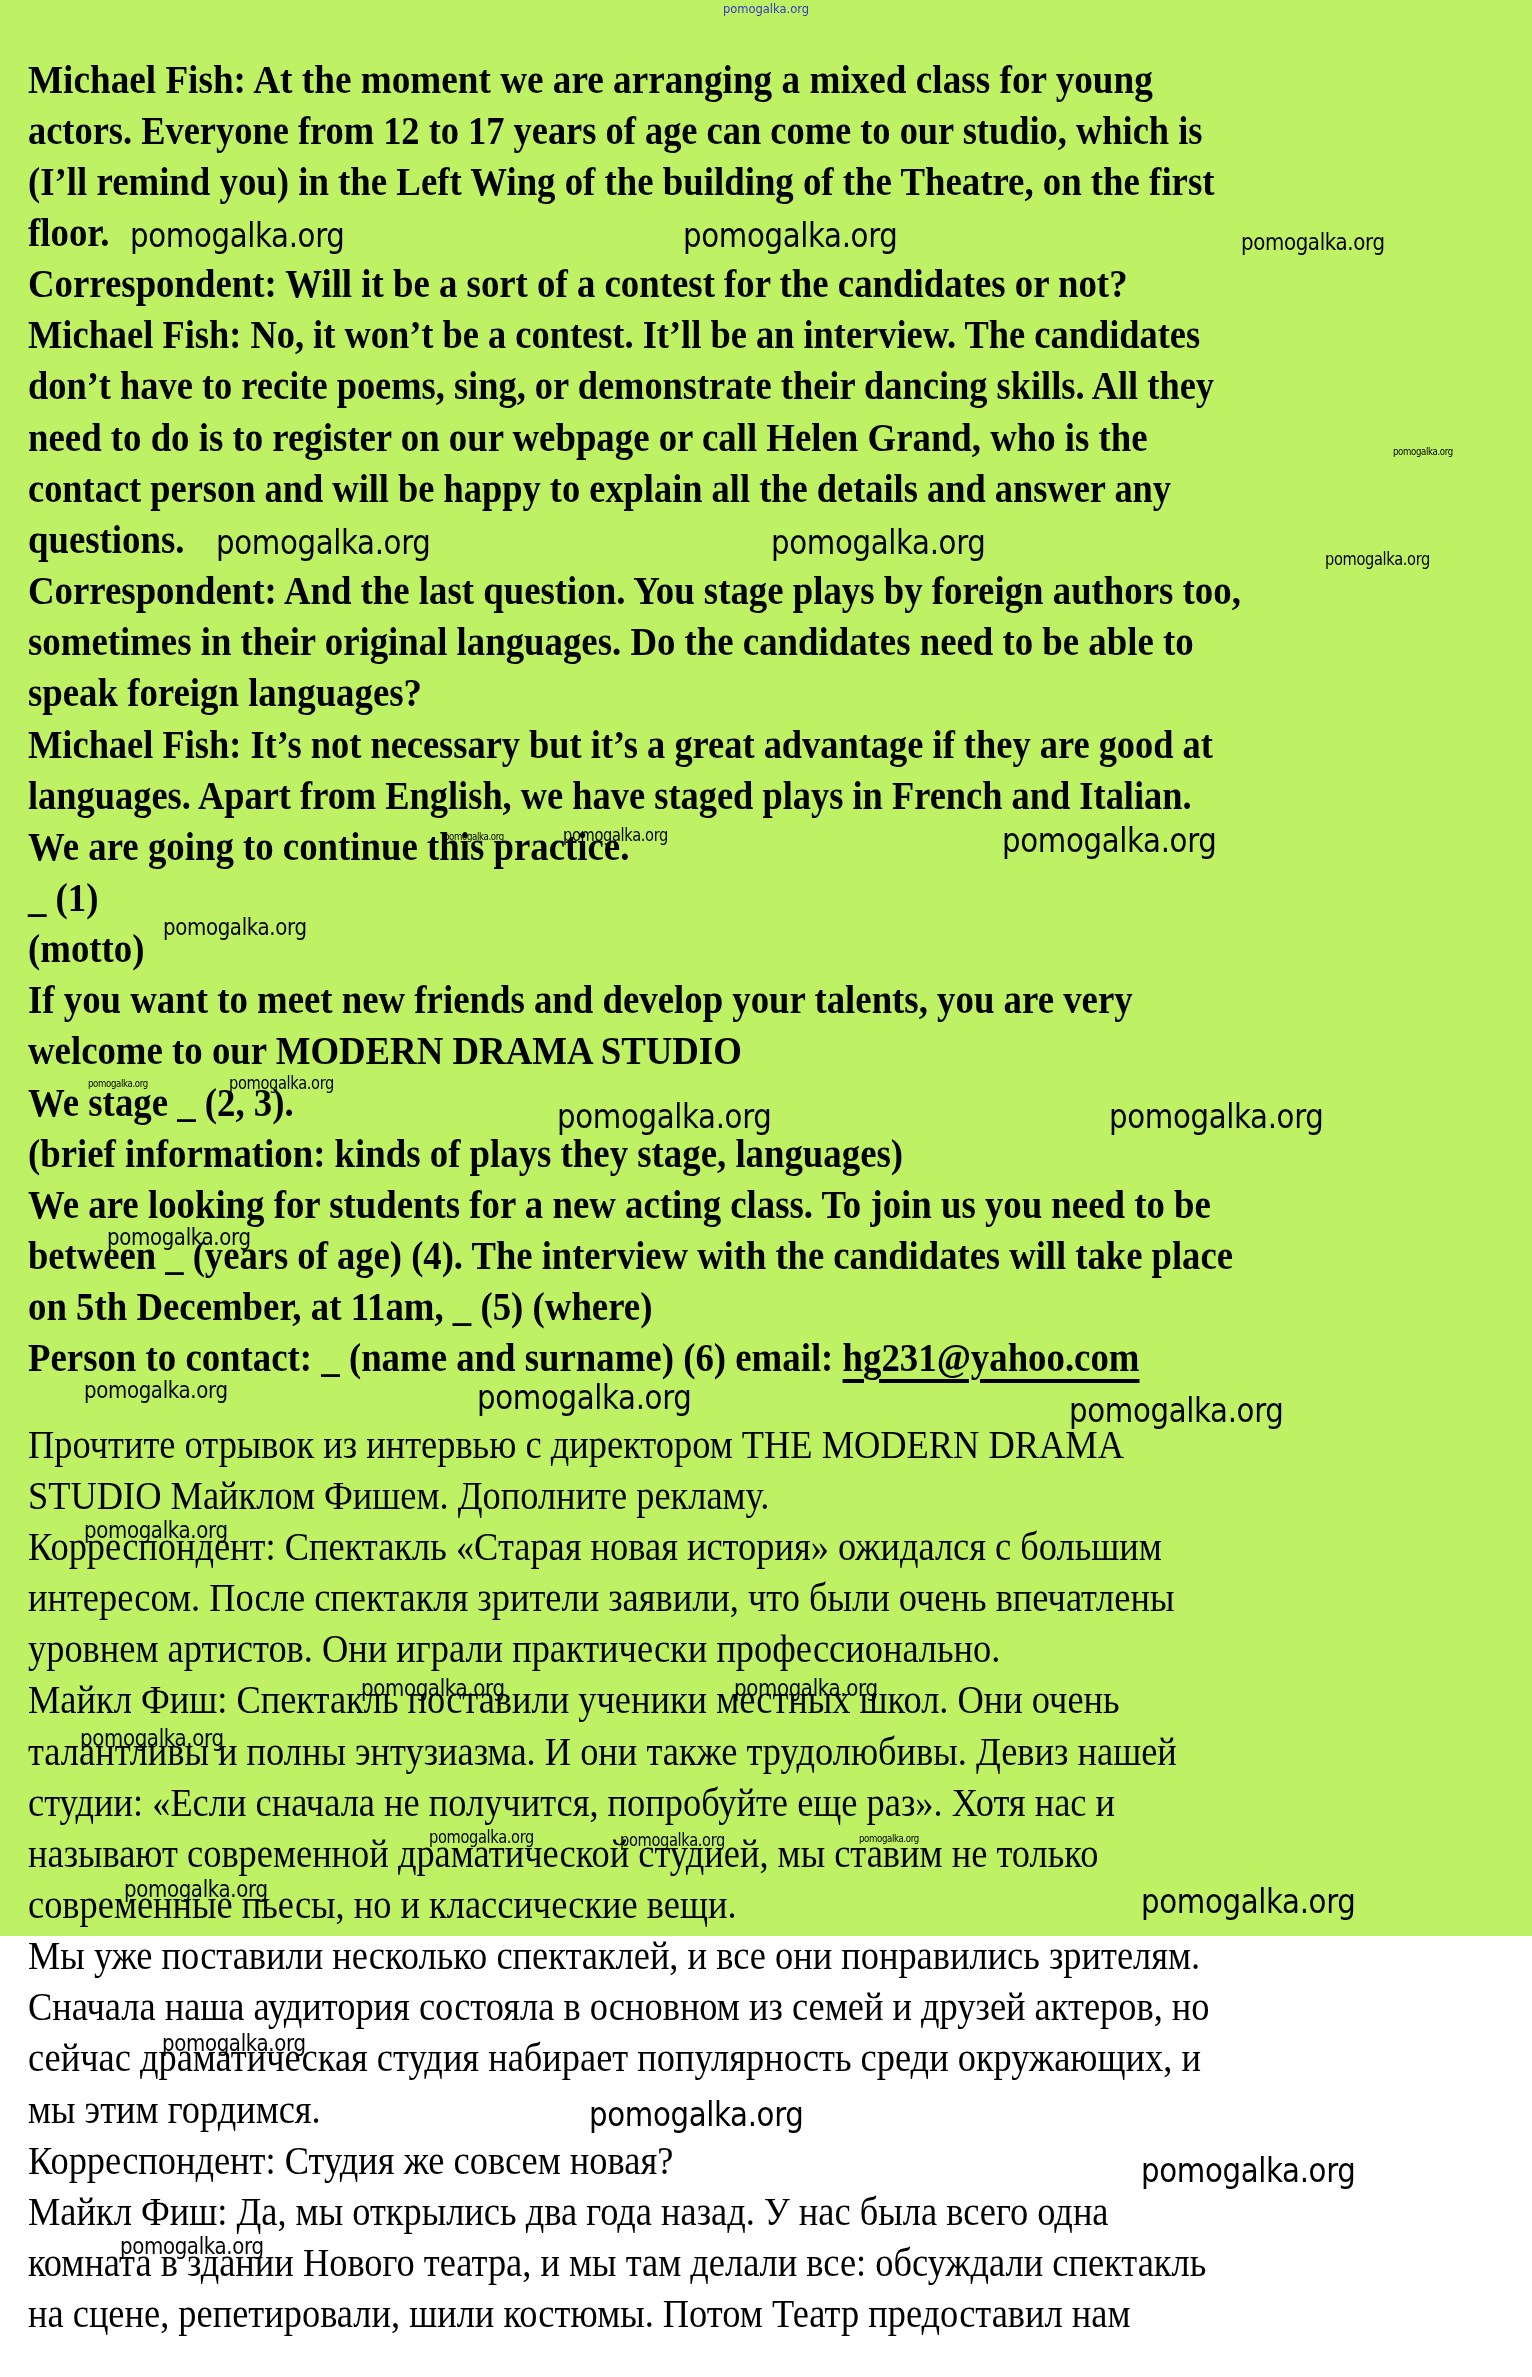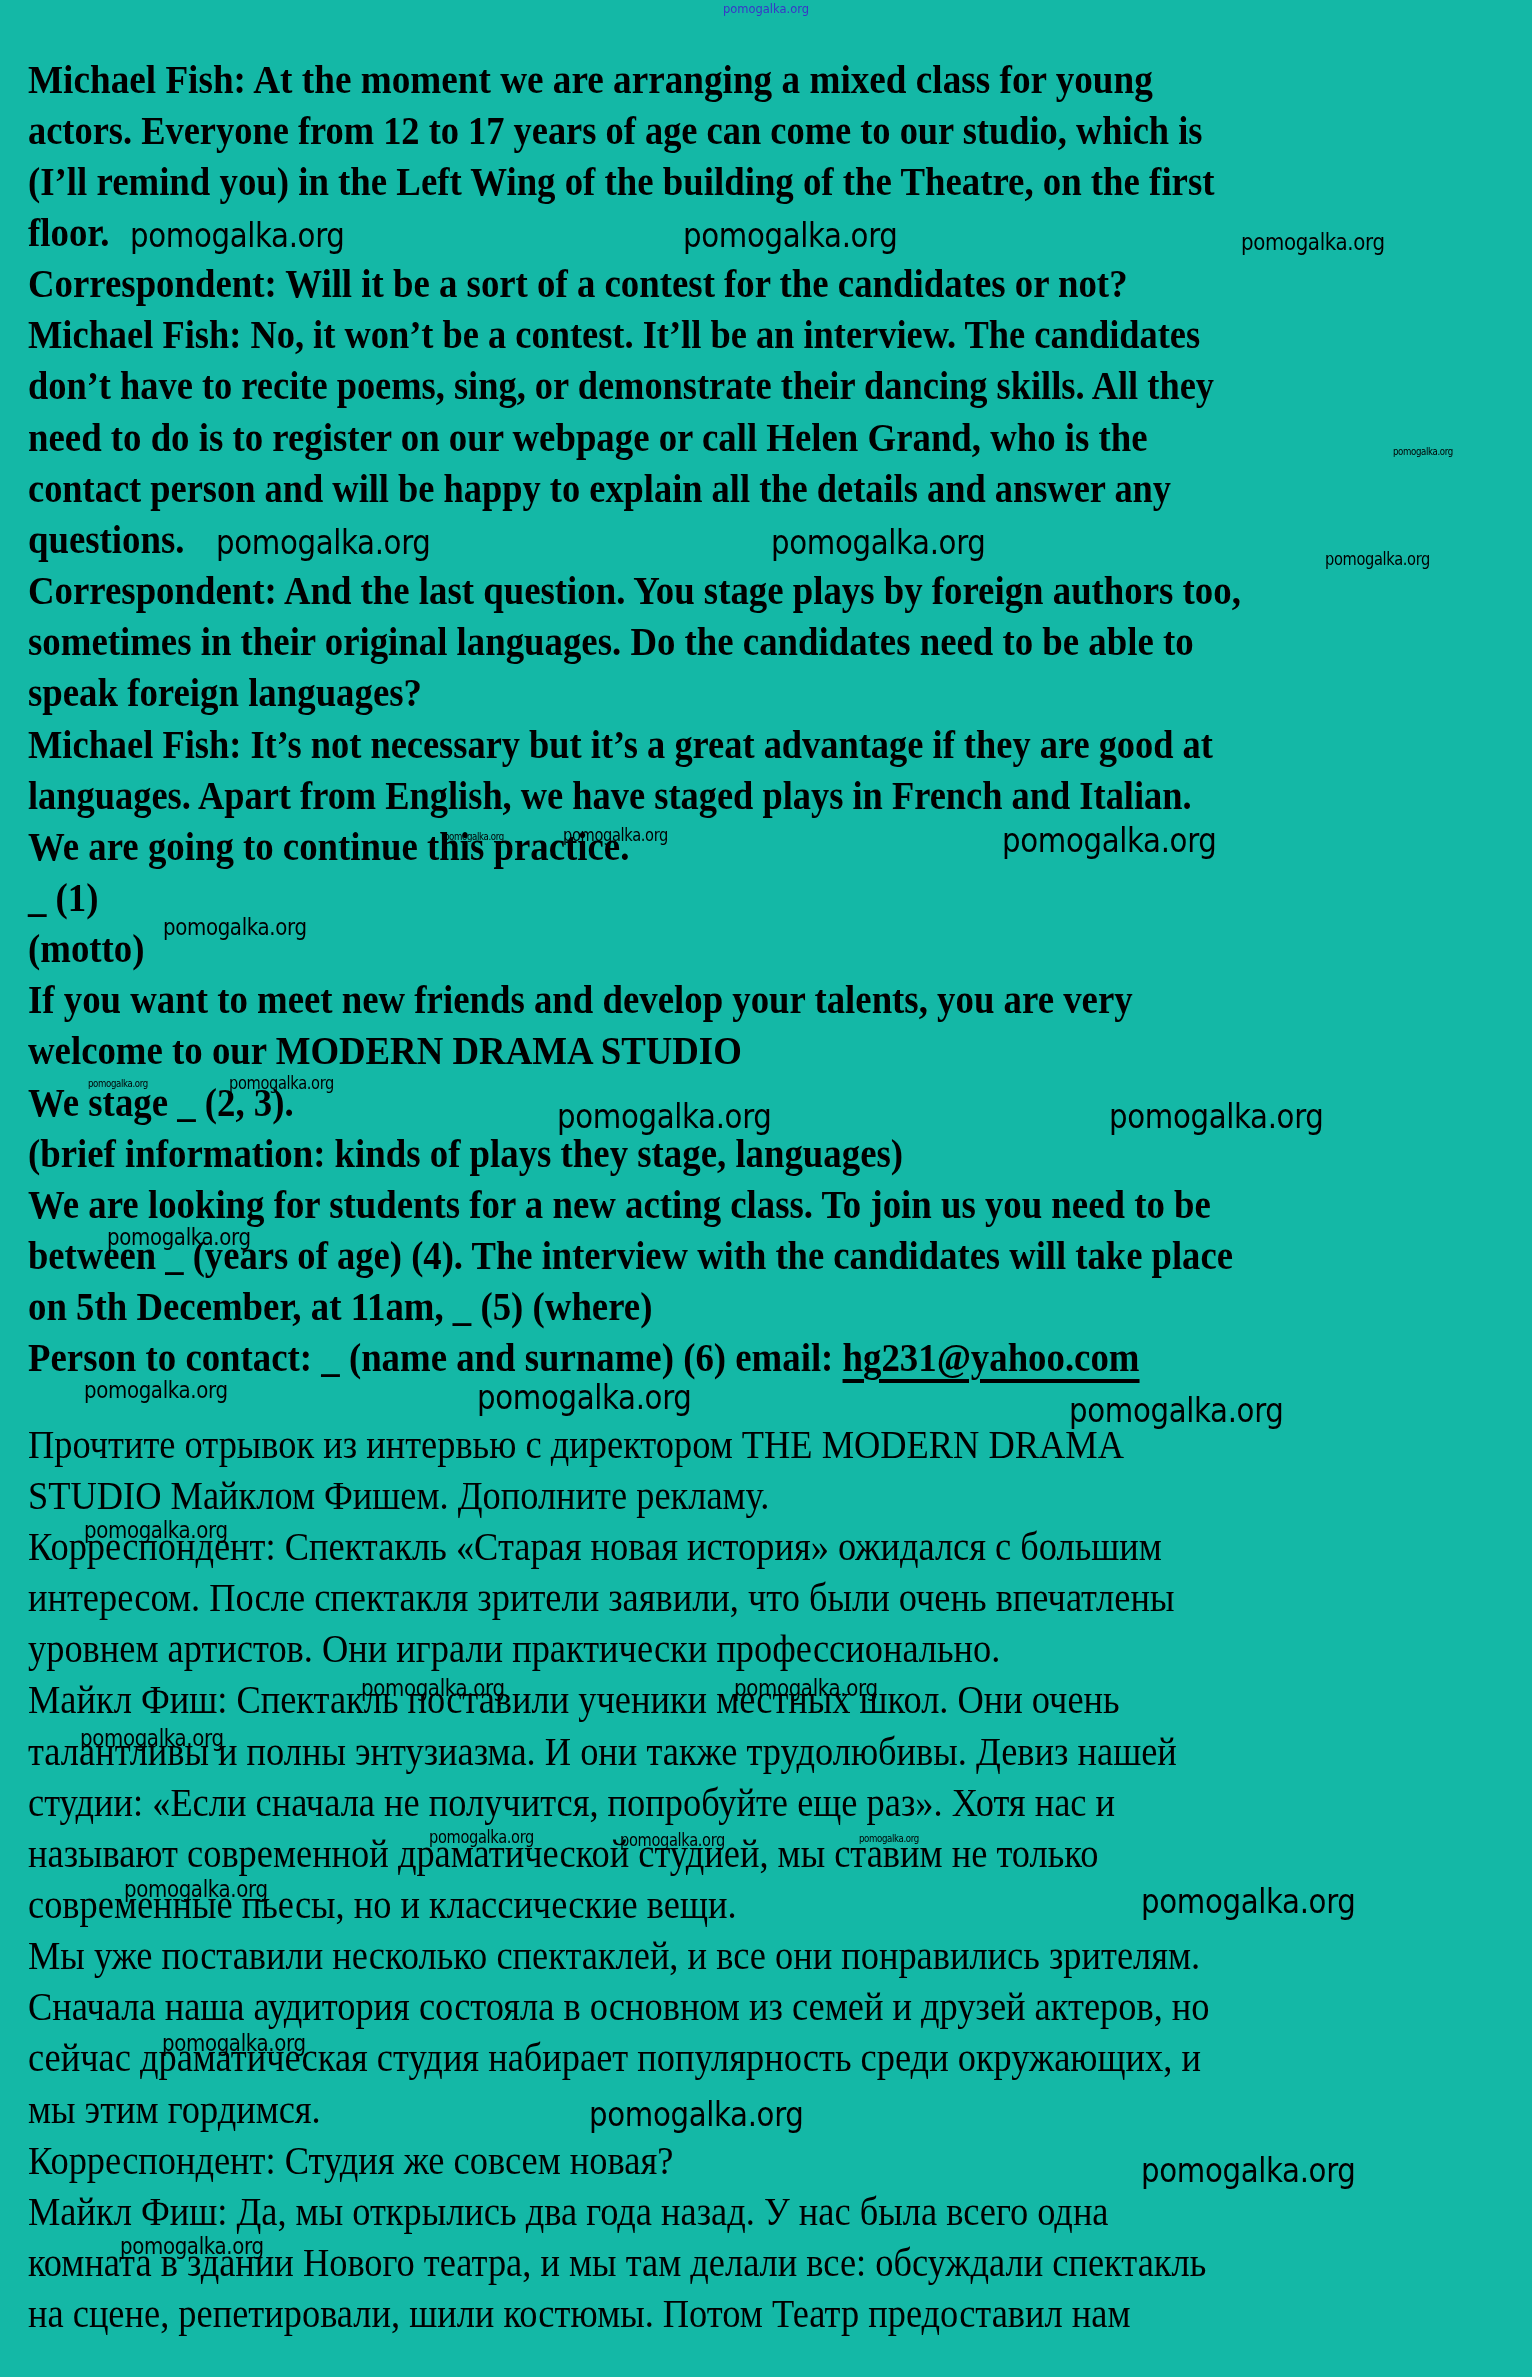--- a/index.html
+++ b/index.html
@@ -1,17 +1,17 @@
 <!DOCTYPE html>
 <html style="font-size:12.2px"><head>
 <meta charset="utf-8">
 <style>
   html, body { margin: 0; padding: 0; background: #ffffff; }
   body { width: 1532px; height: 2377px; position: relative; overflow: hidden; }
-  .page { position: absolute; left: 0; top: 0; width: 1532px; height: 2377px; background: #14b8a6; }
+  .page { position: absolute; left: 0; top: 0; width: 1532px; height: 1936px; background: #bef264; }
   .header-link {
     position: absolute; left: 0; width: 1532px; top: 1.5px; text-align: center;
     font-family: "DejaVu Sans", sans-serif; font-size: 11.5px; color: #3a35c8;
     text-decoration: none;
   }
   .line {
     position: absolute; left: 27.5px; white-space: nowrap; color: #000;
     font-family: "Liberation Serif", serif; line-height: 1;
   }
   .en { font-weight: bold; font-size: 40px; transform-origin: left top; }

